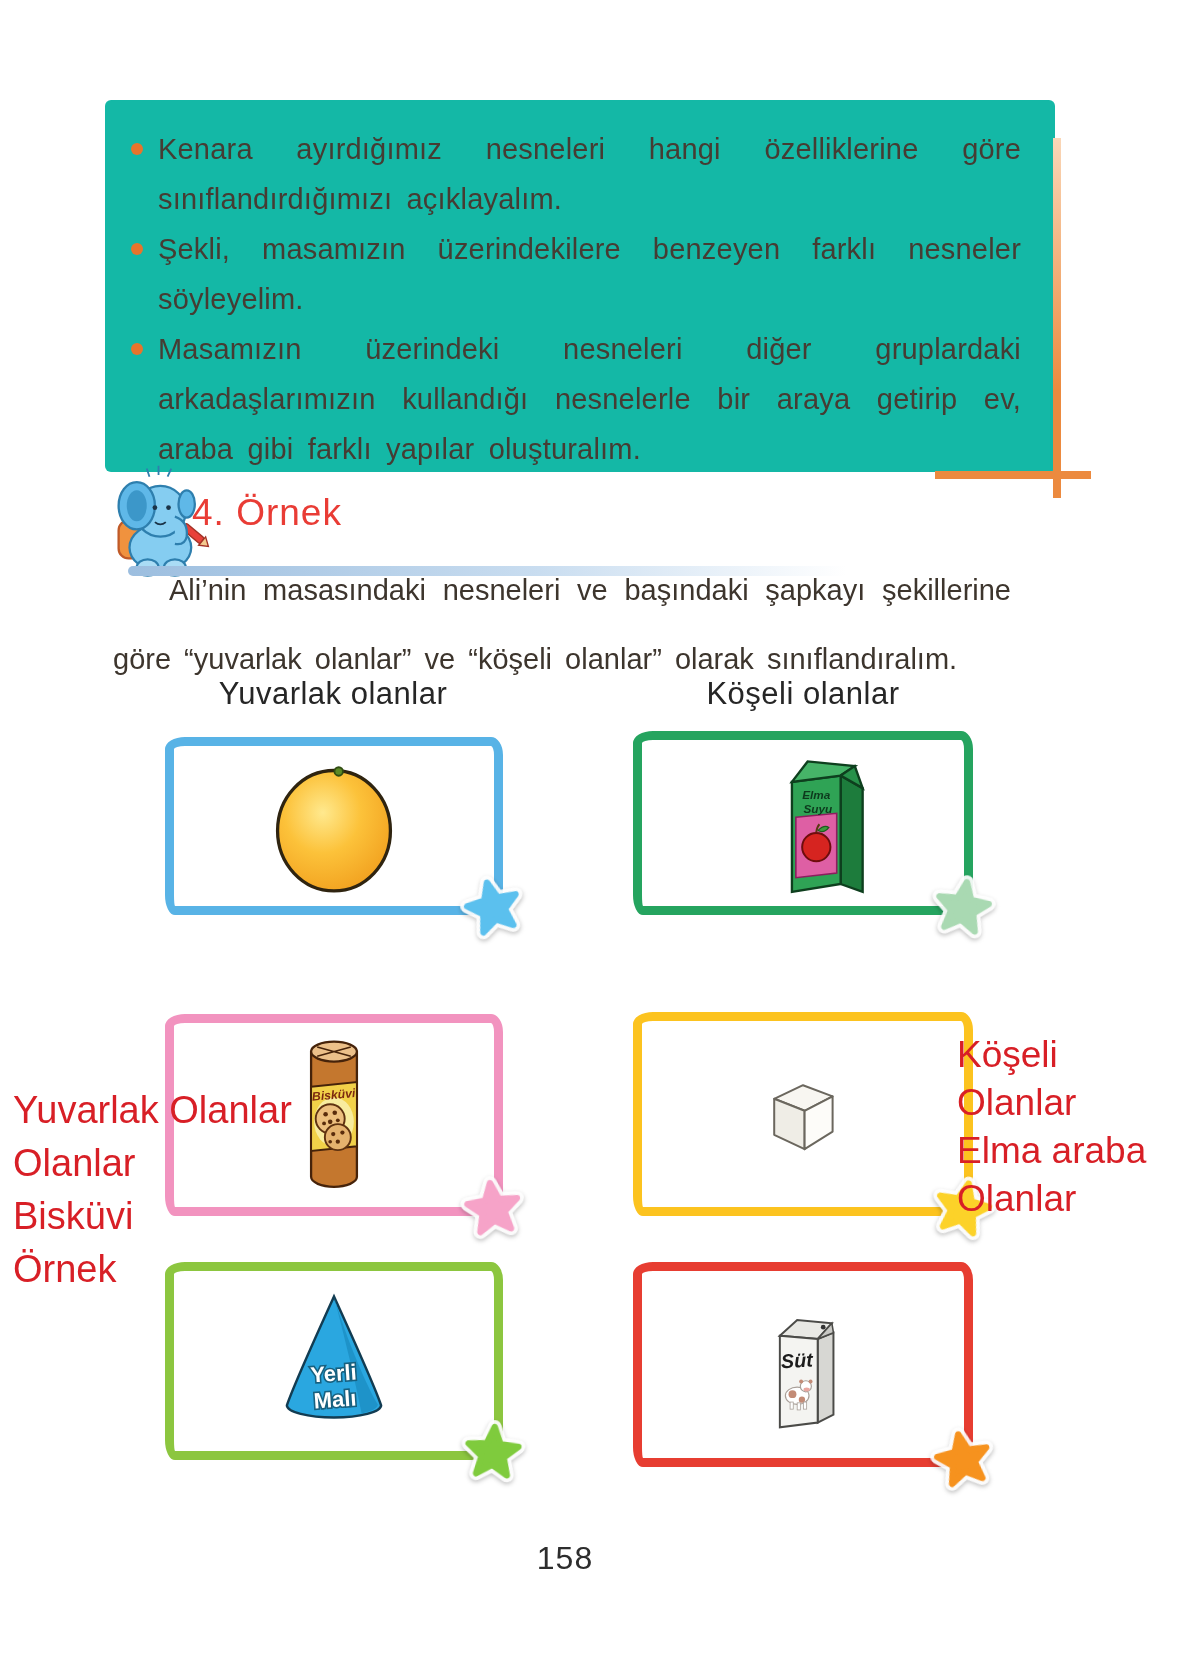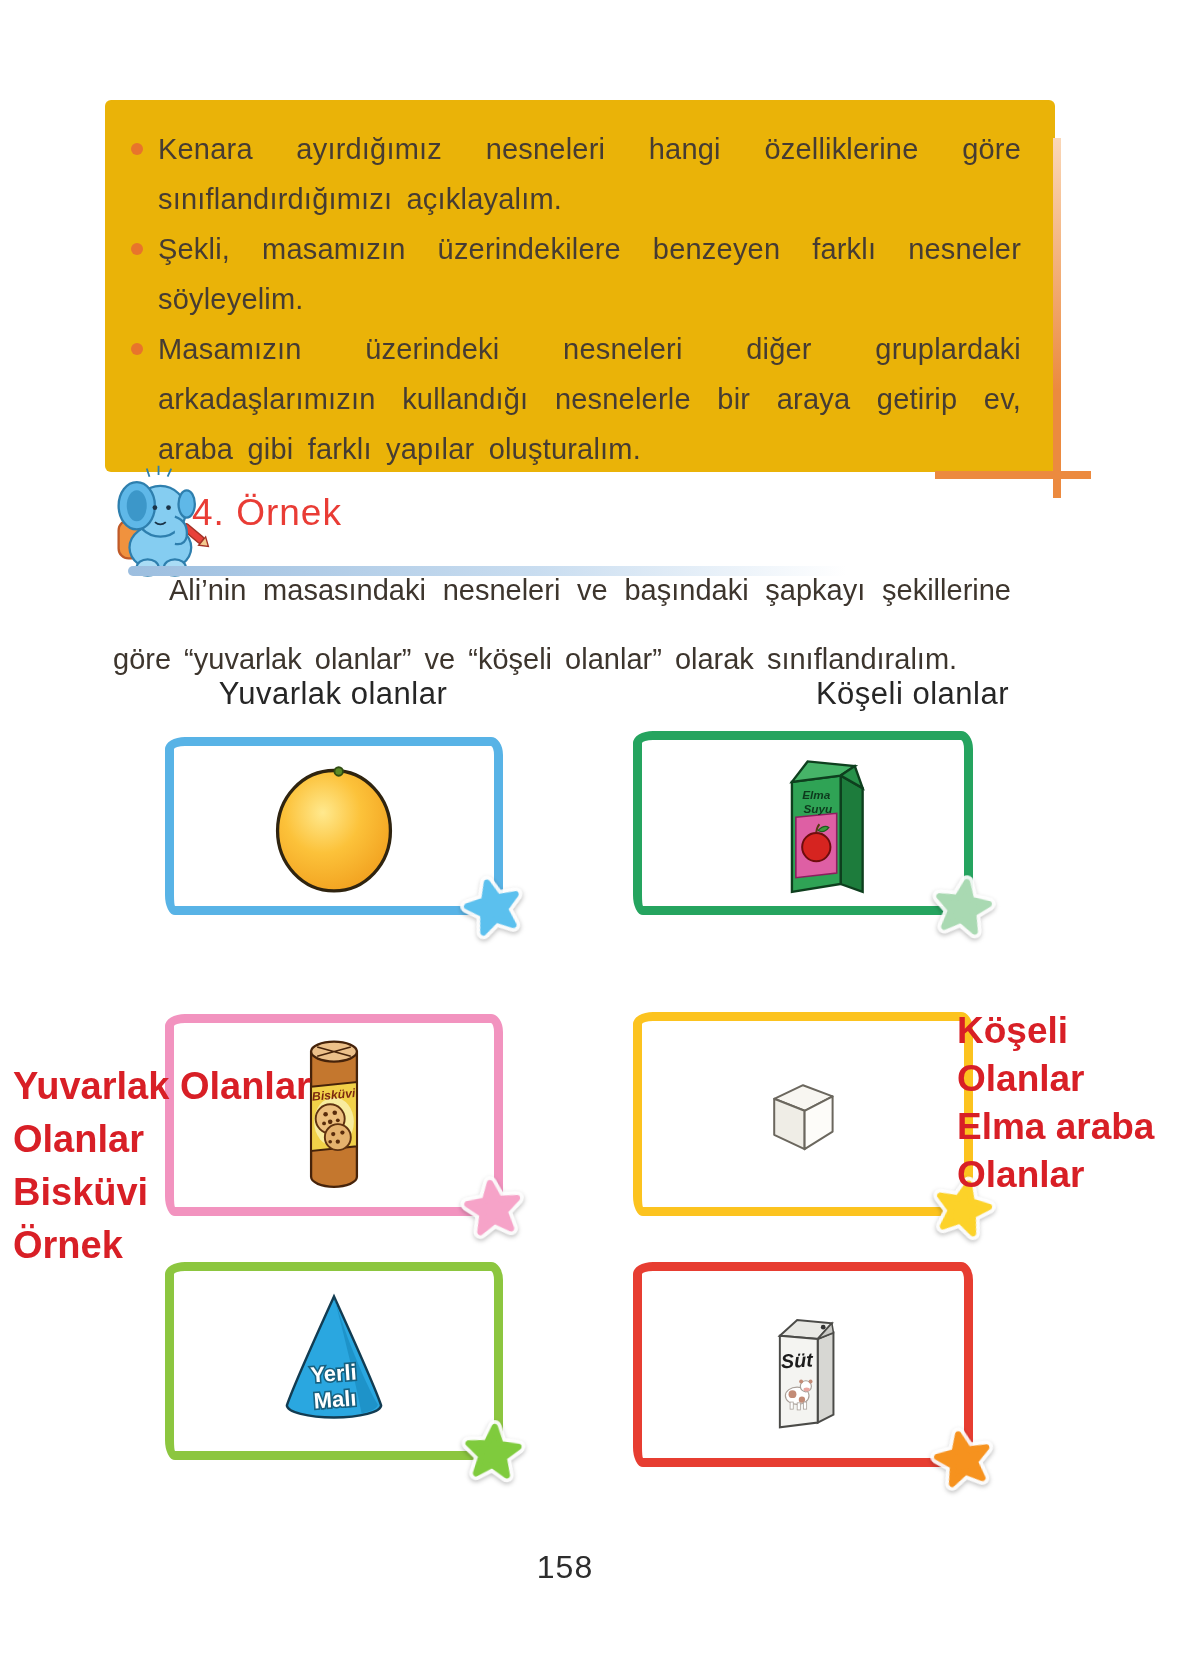--- a/index.html
+++ b/index.html
@@ -30,54 +30,54 @@
   
   .intro{
     position:absolute;left:113px;top:556px;width:898px;
     font-size:29px;line-height:69px;color:#3d352d;
     text-align:justify;text-indent:56px;word-spacing:5px;margin:0;
   }
   
   .col-header{position:absolute;top:676px;width:340px;text-align:center;
     font-size:31px;color:#262626;letter-spacing:.5px;}
   .col-header.left{left:163px;}
-  .col-header.right{left:669px;text-align:right;}
+  .col-header.right{left:633px;}
   
   .gbox{
     position:absolute;border:9px solid;box-sizing:border-box;
     display:flex;align-items:center;justify-content:center;
     border-radius:20px 12px 18px 10px / 12px 18px 10px 20px;
     z-index:1;background:#fff;
   }
   .b0{left:165px;top:737px;width:338px;height:178px;}
   .b1{left:633px;top:731px;width:340px;height:184px;}
   .b2{left:165px;top:1014px;width:338px;height:202px;}
   .b3{left:633px;top:1012px;width:340px;height:204px;}
   .b4{left:165px;top:1262px;width:338px;height:198px;}
   .b5{left:633px;top:1262px;width:340px;height:205px;}
   .star{position:absolute;right:-35px;bottom:-37px;width:72px;height:72px;
     filter:drop-shadow(0 2px 2px rgba(0,0,0,.25));}
   .star .halo{fill:#fff;stroke:#fff;stroke-width:24;stroke-linejoin:round;opacity:.92;}
   .star .core{fill:currentColor;stroke:currentColor;stroke-width:11;stroke-linejoin:round;}
   .r1{transform:rotate(-14deg);} .r2{transform:rotate(9deg);} .r3{transform:rotate(-7deg);}
   .r4{transform:rotate(13deg);} .r5{transform:rotate(4deg);} .r6{transform:rotate(-11deg);}
   
-  .annot{position:absolute;font-weight:bold;z-index:3;}
+  .annot{position:absolute;font-weight:normal;z-index:3;margin-top:24px;}
   .annot-left{left:13px;top:1060px;font-size:38px;line-height:53px;}
   .annot-right{left:957px;top:1007px;font-size:37px;line-height:48px;}
   
   .page-num{position:absolute;left:420px;top:1540px;width:290px;text-align:center;
-    font-size:32px;color:#2d2d2d;letter-spacing:1px;margin-top:9px;}
+    font-size:32px;color:#2d2d2d;letter-spacing:1px;}
 </style>
 </head>
 <body>
 
 <div class="page">
 
-  <section class="info-box" style="background-color: #eab308;">
+  <section class="info-box" style="background-color: #14b8a6;">
     <ul>
       <li>
         <span class="bullet-dot" style="background-color: rgb(232, 116, 44);"></span>
         <span class="bullet-text">Kenara ayırdığımız nesneleri hangi özelliklerine göre sınıflandırdığımızı açıklayalım.</span>
       </li>
       <li>
         <span class="bullet-dot" style="background-color: rgb(232, 116, 44);"></span>
         <span class="bullet-text">Şekli, masamızın üzerindekilere benzeyen farklı nesneler söyleyelim.</span>
       </li>
       <li>

